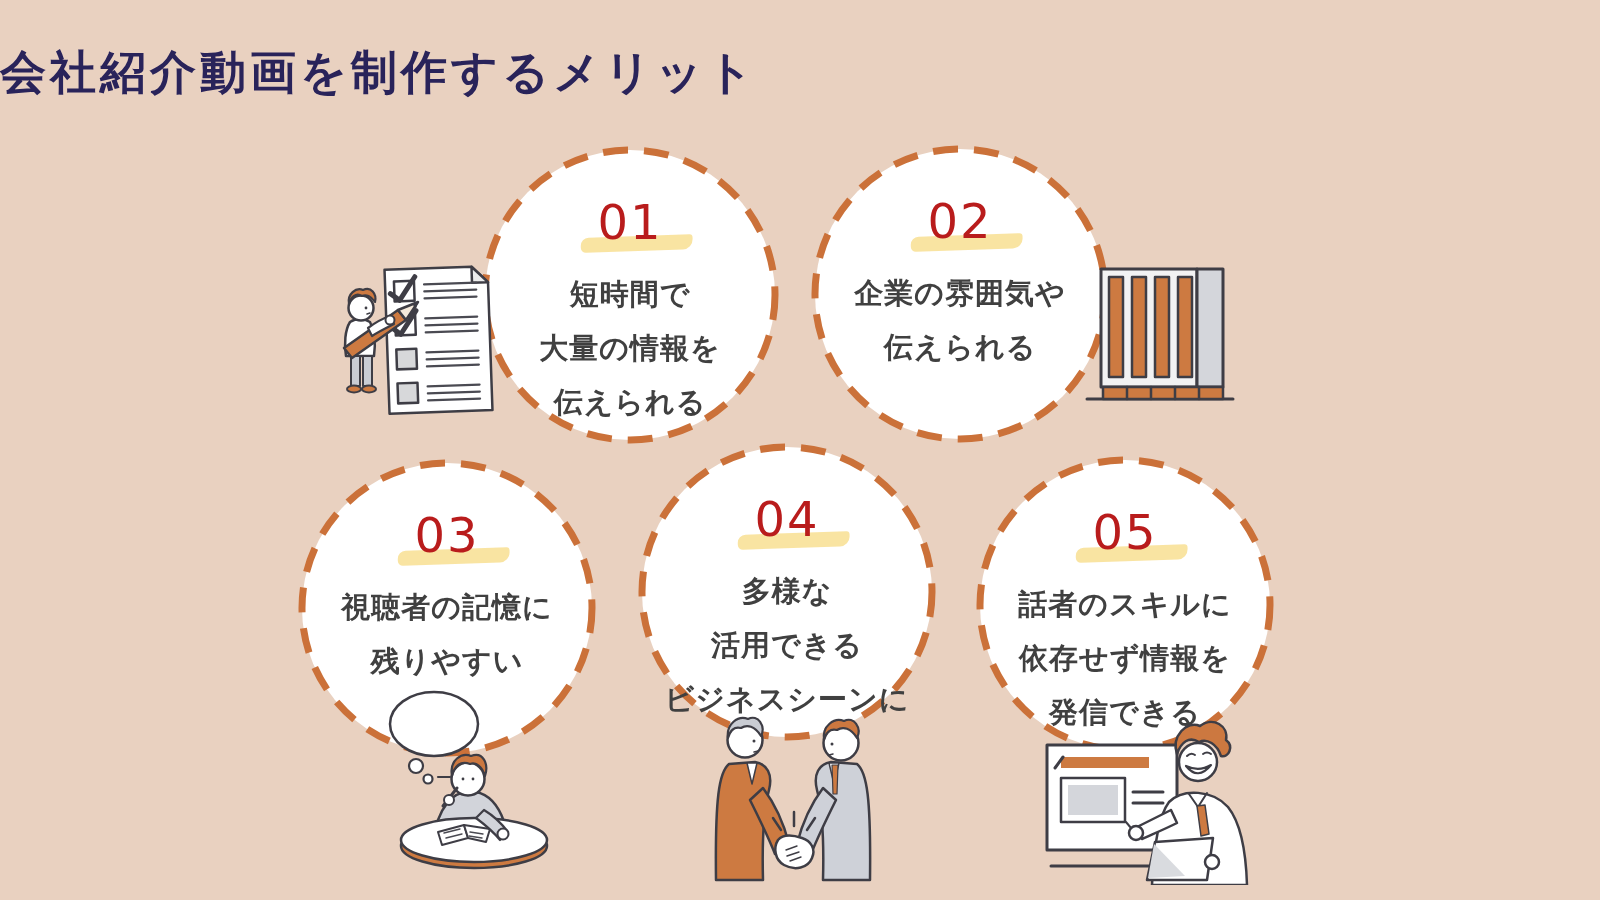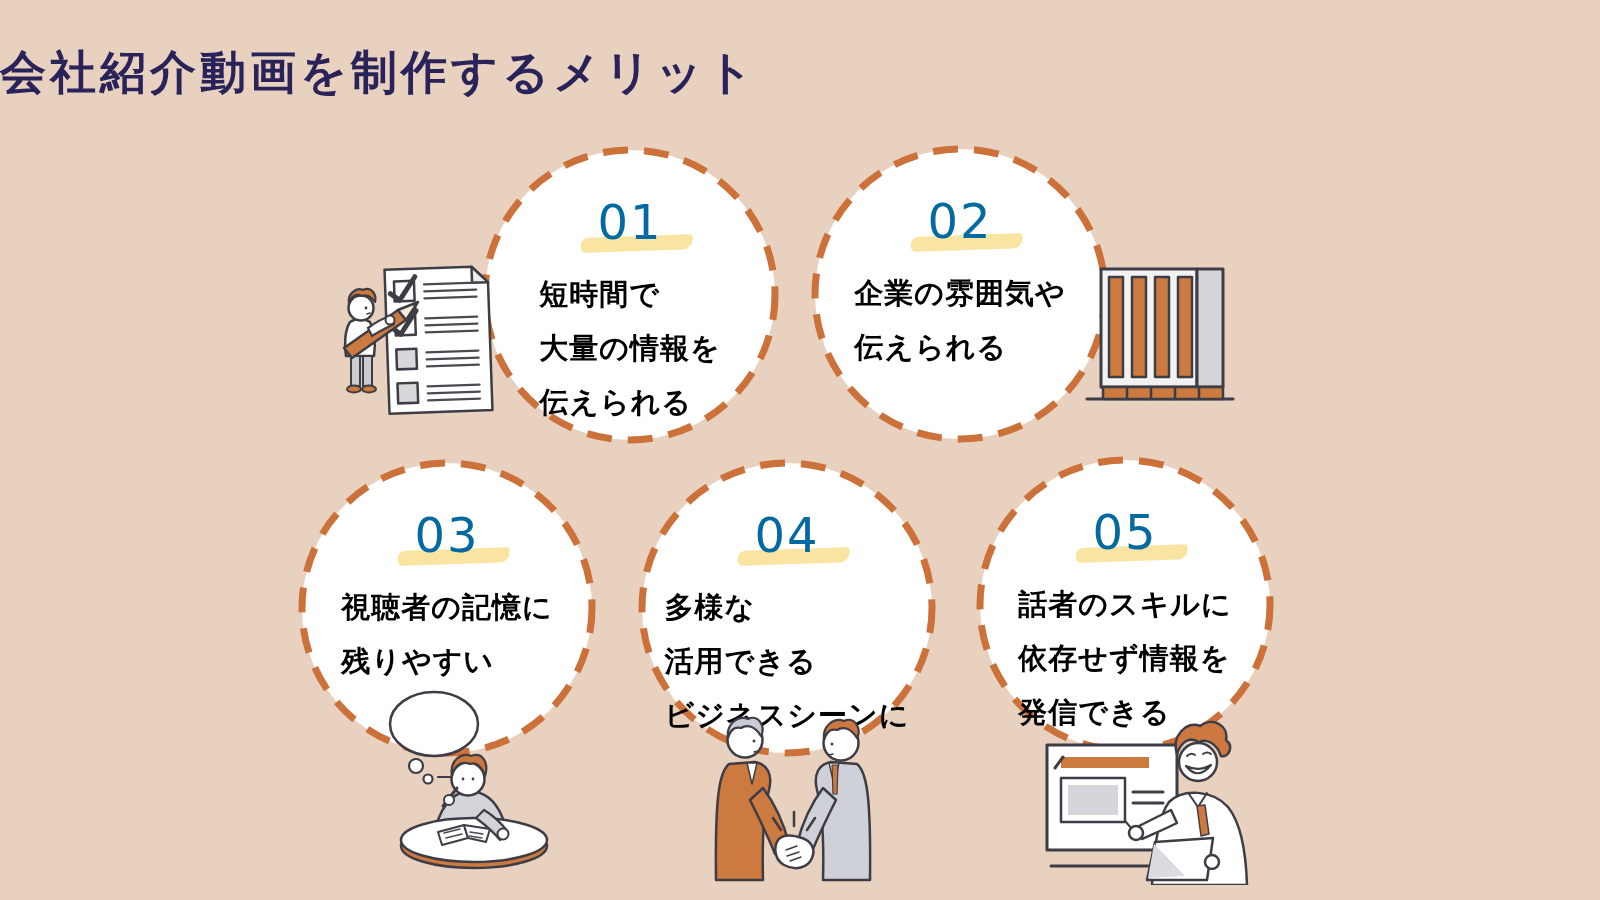--- a/index.html
+++ b/index.html
@@ -17,31 +17,31 @@
   .card{position:absolute;width:300px;height:300px;z-index:1;}
   .card .ring{position:absolute;inset:0;}
   .card .ring circle{fill:#ffffff;stroke:#cb7139;stroke-width:7;stroke-dasharray:25 16;}
   .card .content{
     position:absolute;inset:0;display:flex;flex-direction:column;
     align-items:center;padding-top:44px;box-sizing:border-box;
   }
   .num-wrap{position:relative;height:62px;display:flex;align-items:flex-end;justify-content:center;}
   .num{
     position:relative;z-index:1;font-size:48px;line-height:58px;
-    color:#0369a1;letter-spacing:2px;font-weight:500;
+    color:#b91c1c;letter-spacing:2px;font-weight:500;
     font-family:"DejaVu Sans",sans-serif;
   }
   .highlight{
     position:absolute;z-index:0;left:50%;bottom:0;
     width:112px;height:15px;background:#f8e198;opacity:.9;
     transform:translateX(-44%) rotate(-2deg);
     border-radius:8px 3px 10px 5px;
   }
-  .lines{margin-top:16px;text-align:left;font-size:29px;font-weight:700;
-    color:#000000;line-height:54px;letter-spacing:1px;}
+  .lines{margin-top:16px;text-align:center;font-size:29px;font-weight:700;
+    color:#404040;line-height:54px;letter-spacing:1px;}
   .illus{position:absolute;z-index:2;}
   .illus *{stroke-linecap:round;stroke-linejoin:round;}
 </style>
 </head>
 <body>
 
 <div class="canvas">
 
   <h1 class="title">会社紹介動画を制作するメリット</h1>
 
@@ -87,21 +87,21 @@
         <span class="highlight"></span>
         <span class="num">03</span>
       </div>
       <div class="lines">
         <div>視聴者の記憶に</div>
         <div>残りやすい</div>
       </div>
     </div>
   </section>
 
-  <section class="card" style="left:637px;top:458px">
+  <section class="card" style="left:637px;top:442px">
     <svg class="ring" width="300" height="300" viewBox="0 0 300 300">
         <circle cx="150" cy="150" r="145"></circle>
       </svg>
     <div class="content">
       <div class="num-wrap">
         <span class="highlight"></span>
         <span class="num">04</span>
       </div>
       <div class="lines">
         <div>多様な</div>

